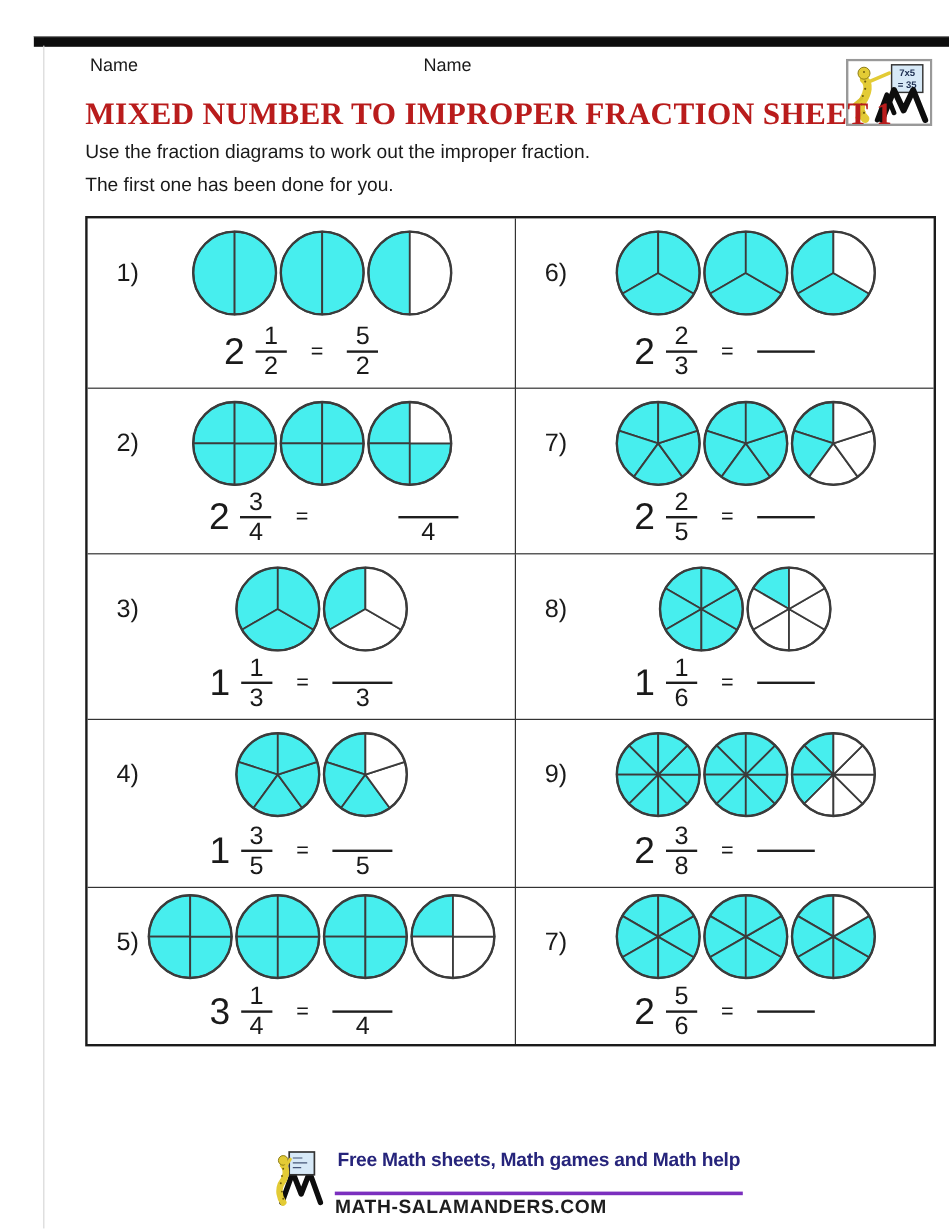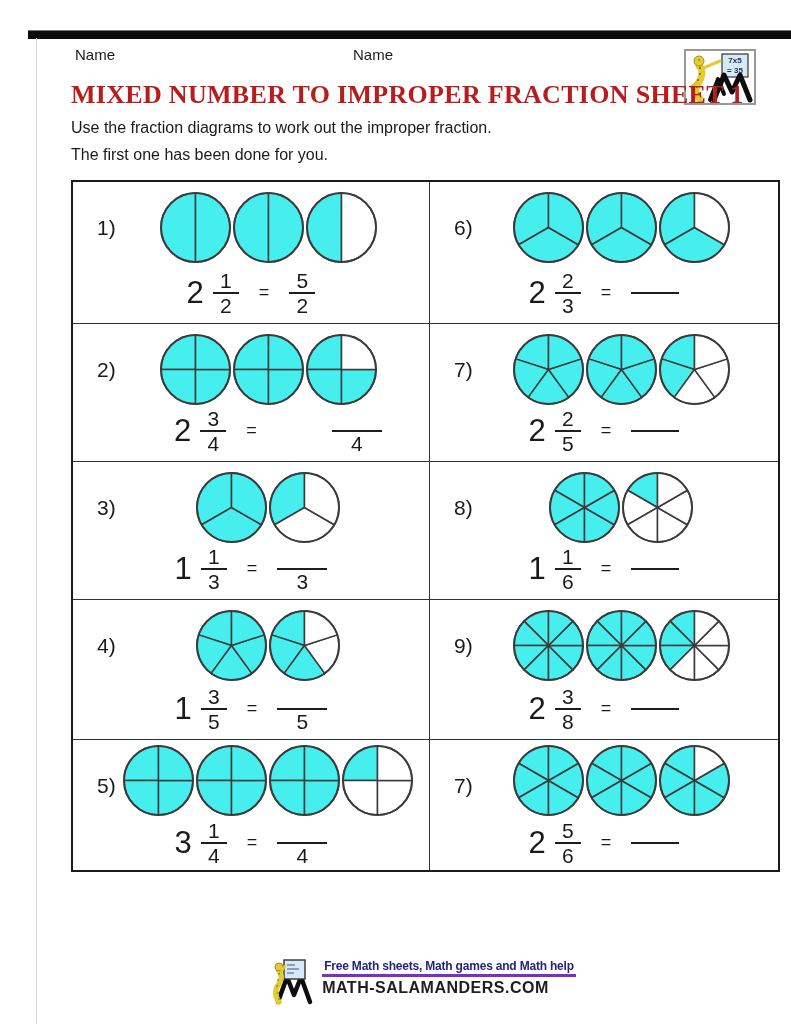--- a/index.html
+++ b/index.html
@@ -4,21 +4,21 @@
 <style>
   html,body{margin:0;padding:0;background:#ffffff;}
   .page{position:relative;width:791px;height:1024px;background:#ffffff;overflow:hidden;
         font-family:"Liberation Sans", sans-serif;color:#1a1a1a;margin-left:28px;}
   .top-bar{position:absolute;left:0;top:30px;width:100%;height:8px;background:#0d0d0d;border-top:1px solid #777;}
   .edge-line{position:absolute;top:38px;bottom:0;width:1px;background:#d8d8d8;}
   .edge-line.left{left:8px;}
   .edge-line.right{left:785px;}
   .name-label{position:absolute;left:47px;top:46px;font-size:15px;}
   .date-label{position:absolute;left:325px;top:46px;font-size:15px;}
-  .corner-logo{position:absolute;left:656px;top:49px;}
+  .corner-logo{position:absolute;left:677px;top:49px;}
   .sheet-title{position:absolute;left:43px;top:80px;margin:0;font-family:"Liberation Serif", serif;
                font-weight:bold;font-size:26px;letter-spacing:0.3px;color:#b91c1c;white-space:nowrap;}
   .instr{position:absolute;left:43px;margin:0;font-size:16px;}
   .instr1{top:119px;} .instr2{top:146px;}
 
   .grid{position:absolute;left:43px;top:180px;display:grid;
         grid-template-columns:357px 348px;
         grid-template-rows:142px 138px 138px 140px 130px;
         grid-auto-flow:column;border:2px solid #1b1b1b;box-sizing:content-box;}
   .cell{position:relative;display:flex;flex-direction:column;box-sizing:border-box;
@@ -35,21 +35,21 @@
   .frac .num{padding:0 5px;}
   .frac .den{border-top:2px solid #1e1e1e;padding:0 6px;min-width:14px;text-align:center;}
   .eqs{font-size:18px;margin:0 20px;}
   .blankden .num{visibility:hidden;}
   .blankden .den{min-width:38px;}
   .blankline{display:inline-block;width:48px;height:0;border-top:2.5px solid #1e1e1e;}
 
   .footer{position:absolute;left:0;top:957px;width:100%;display:flex;justify-content:center;
           align-items:flex-start;gap:5px;}
   .footer-text{display:flex;flex-direction:column;width:fit-content;}
-  .tagline{font-size:12px;font-weight:bold;color:#26247B;letter-spacing:-0.2px;padding:2px 2px 1px 2px;}
+  .tagline{font-size:16px;font-weight:bold;color:#26247B;letter-spacing:-0.2px;padding:2px 2px 16px 2px;}
   .purple-line{height:3px;background:#7B2FBE;width:100%;}
   .site-name{font-size:16px;font-weight:bold;color:#1d1d1d;letter-spacing:0.5px;margin-top:2px;}
 </style>
 </head>
 <body>
 
 <div class="page">
 
   <div class="top-bar"></div>
   <div class="edge-line left"></div>

